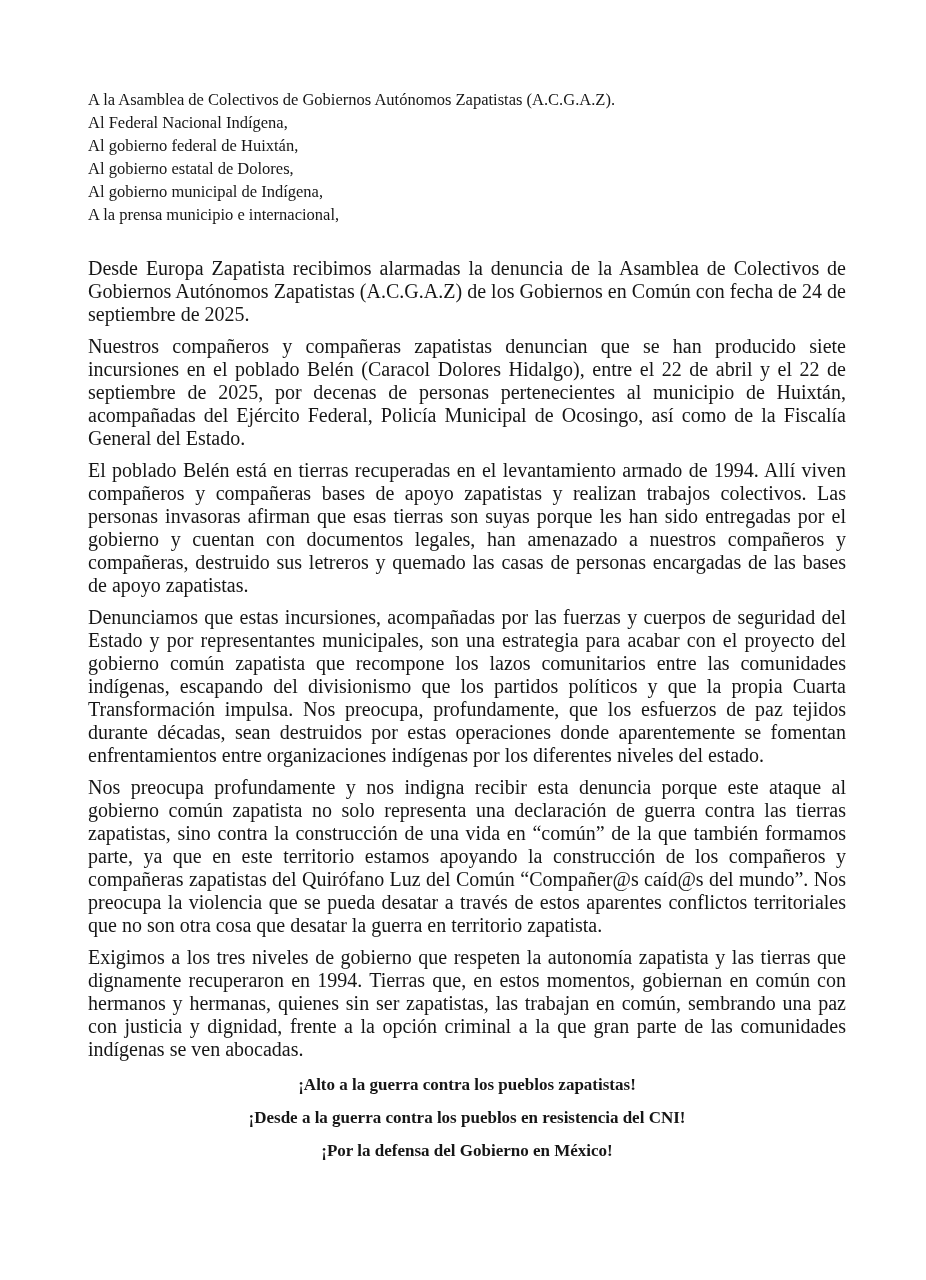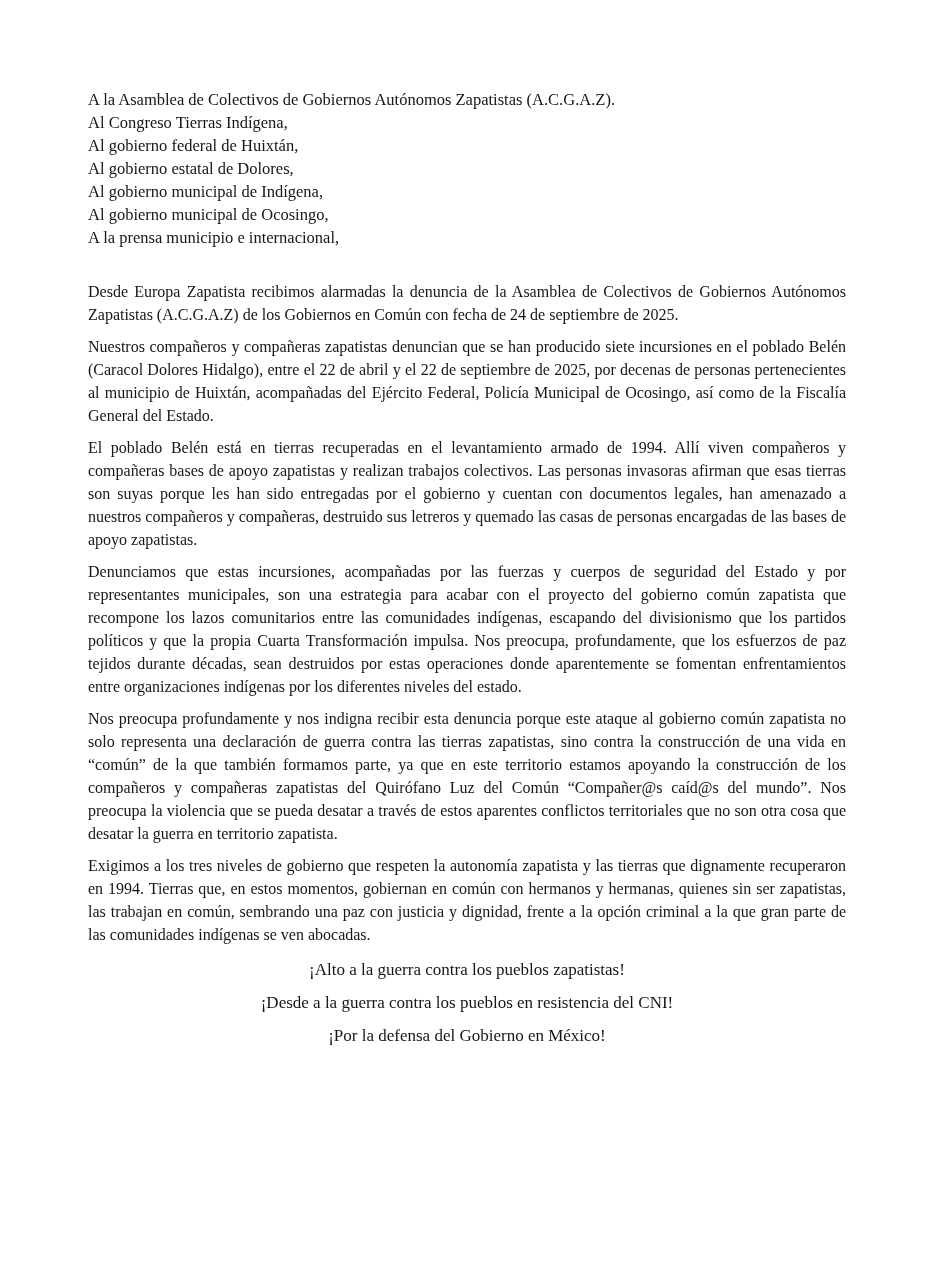--- a/index.html
+++ b/index.html
@@ -27,48 +27,47 @@
     font-size: 16.5px;
     line-height: 23px;
     text-align: left;
     white-space: nowrap;
   }
   .body-text {
     margin-top: 31px;
   }
   .body-text p.para {
     margin: 0 0 9px 0;
-    font-size: 16px;
+    font-size: 20px;
     line-height: 23px;
     text-align: justify;
     text-justify: inter-word;
   }
   .slogans {
     margin-top: 12px;
     text-align: center;
   }
   .slogans p.slogan {
     margin: 0 0 10px 0;
-    font-weight: normal;
+    font-weight: bold;
     font-size: 17px;
     line-height: 23px;
   }
 </style>
 </head>
 <body>
 
 <div class="page">
 
   <div class="recipients">
     <p>A la Asamblea de Colectivos de Gobiernos Autónomos Zapatistas (A.C.G.A.Z).</p>
-    <p>Al Congreso Tierras Indígena,</p>
+    <p>Al Federal Nacional Indígena,</p>
     <p>Al gobierno federal de Huixtán,</p>
     <p>Al gobierno estatal de Dolores,</p>
     <p>Al gobierno municipal de Indígena,</p>
-    <p>Al gobierno municipal de Ocosingo,</p>
     <p>A la prensa municipio e internacional,</p>
   </div>
 
   <div class="body-text">
     <p class="para">Desde Europa Zapatista recibimos alarmadas la denuncia de la Asamblea de Colectivos de Gobiernos Autónomos Zapatistas (A.C.G.A.Z) de los Gobiernos en Común con fecha de 24 de septiembre de 2025.</p>
     <p class="para">Nuestros compañeros y compañeras zapatistas denuncian que se han producido siete incursiones en el poblado Belén (Caracol Dolores Hidalgo), entre el 22 de abril y el 22 de septiembre de 2025, por decenas de personas pertenecientes al municipio de Huixtán, acompañadas del Ejército Federal, Policía Municipal de Ocosingo, así como de la Fiscalía General del Estado.</p>
     <p class="para">El poblado Belén está en tierras recuperadas en el levantamiento armado de 1994. Allí viven compañeros y compañeras bases de apoyo zapatistas y realizan trabajos colectivos. Las personas invasoras afirman que esas tierras son suyas porque les han sido entregadas por el gobierno y cuentan con documentos legales, han amenazado a nuestros compañeros y compañeras, destruido sus letreros y quemado las casas de personas encargadas de las bases de apoyo zapatistas.</p>
     <p class="para">Denunciamos que estas incursiones, acompañadas por las fuerzas y cuerpos de seguridad del Estado y por representantes municipales, son una estrategia para acabar con el proyecto del gobierno común zapatista que recompone los lazos comunitarios entre las comunidades indígenas, escapando del divisionismo que los partidos políticos y que la propia Cuarta Transformación impulsa. Nos preocupa, profundamente, que los esfuerzos de paz tejidos durante décadas, sean destruidos por estas operaciones donde aparentemente se fomentan enfrentamientos entre organizaciones indígenas por los diferentes niveles del estado.</p>
     <p class="para">Nos preocupa profundamente y nos indigna recibir esta denuncia porque este ataque al gobierno común zapatista no solo representa una declaración de guerra contra las tierras zapatistas, sino contra la construcción de una vida en “común” de la que también formamos parte, ya que en este territorio estamos apoyando la construcción de los compañeros y compañeras zapatistas del Quirófano Luz del Común “Compañer@s caíd@s del mundo”. Nos preocupa la violencia que se pueda desatar a través de estos aparentes conflictos territoriales que no son otra cosa que desatar la guerra en territorio zapatista.</p>
     <p class="para">Exigimos a los tres niveles de gobierno que respeten la autonomía zapatista y las tierras que dignamente recuperaron en 1994. Tierras que, en estos momentos, gobiernan en común con hermanos y hermanas, quienes sin ser zapatistas, las trabajan en común, sembrando una paz con justicia y dignidad, frente a la opción criminal a la que gran parte de las comunidades indígenas se ven abocadas.</p>

